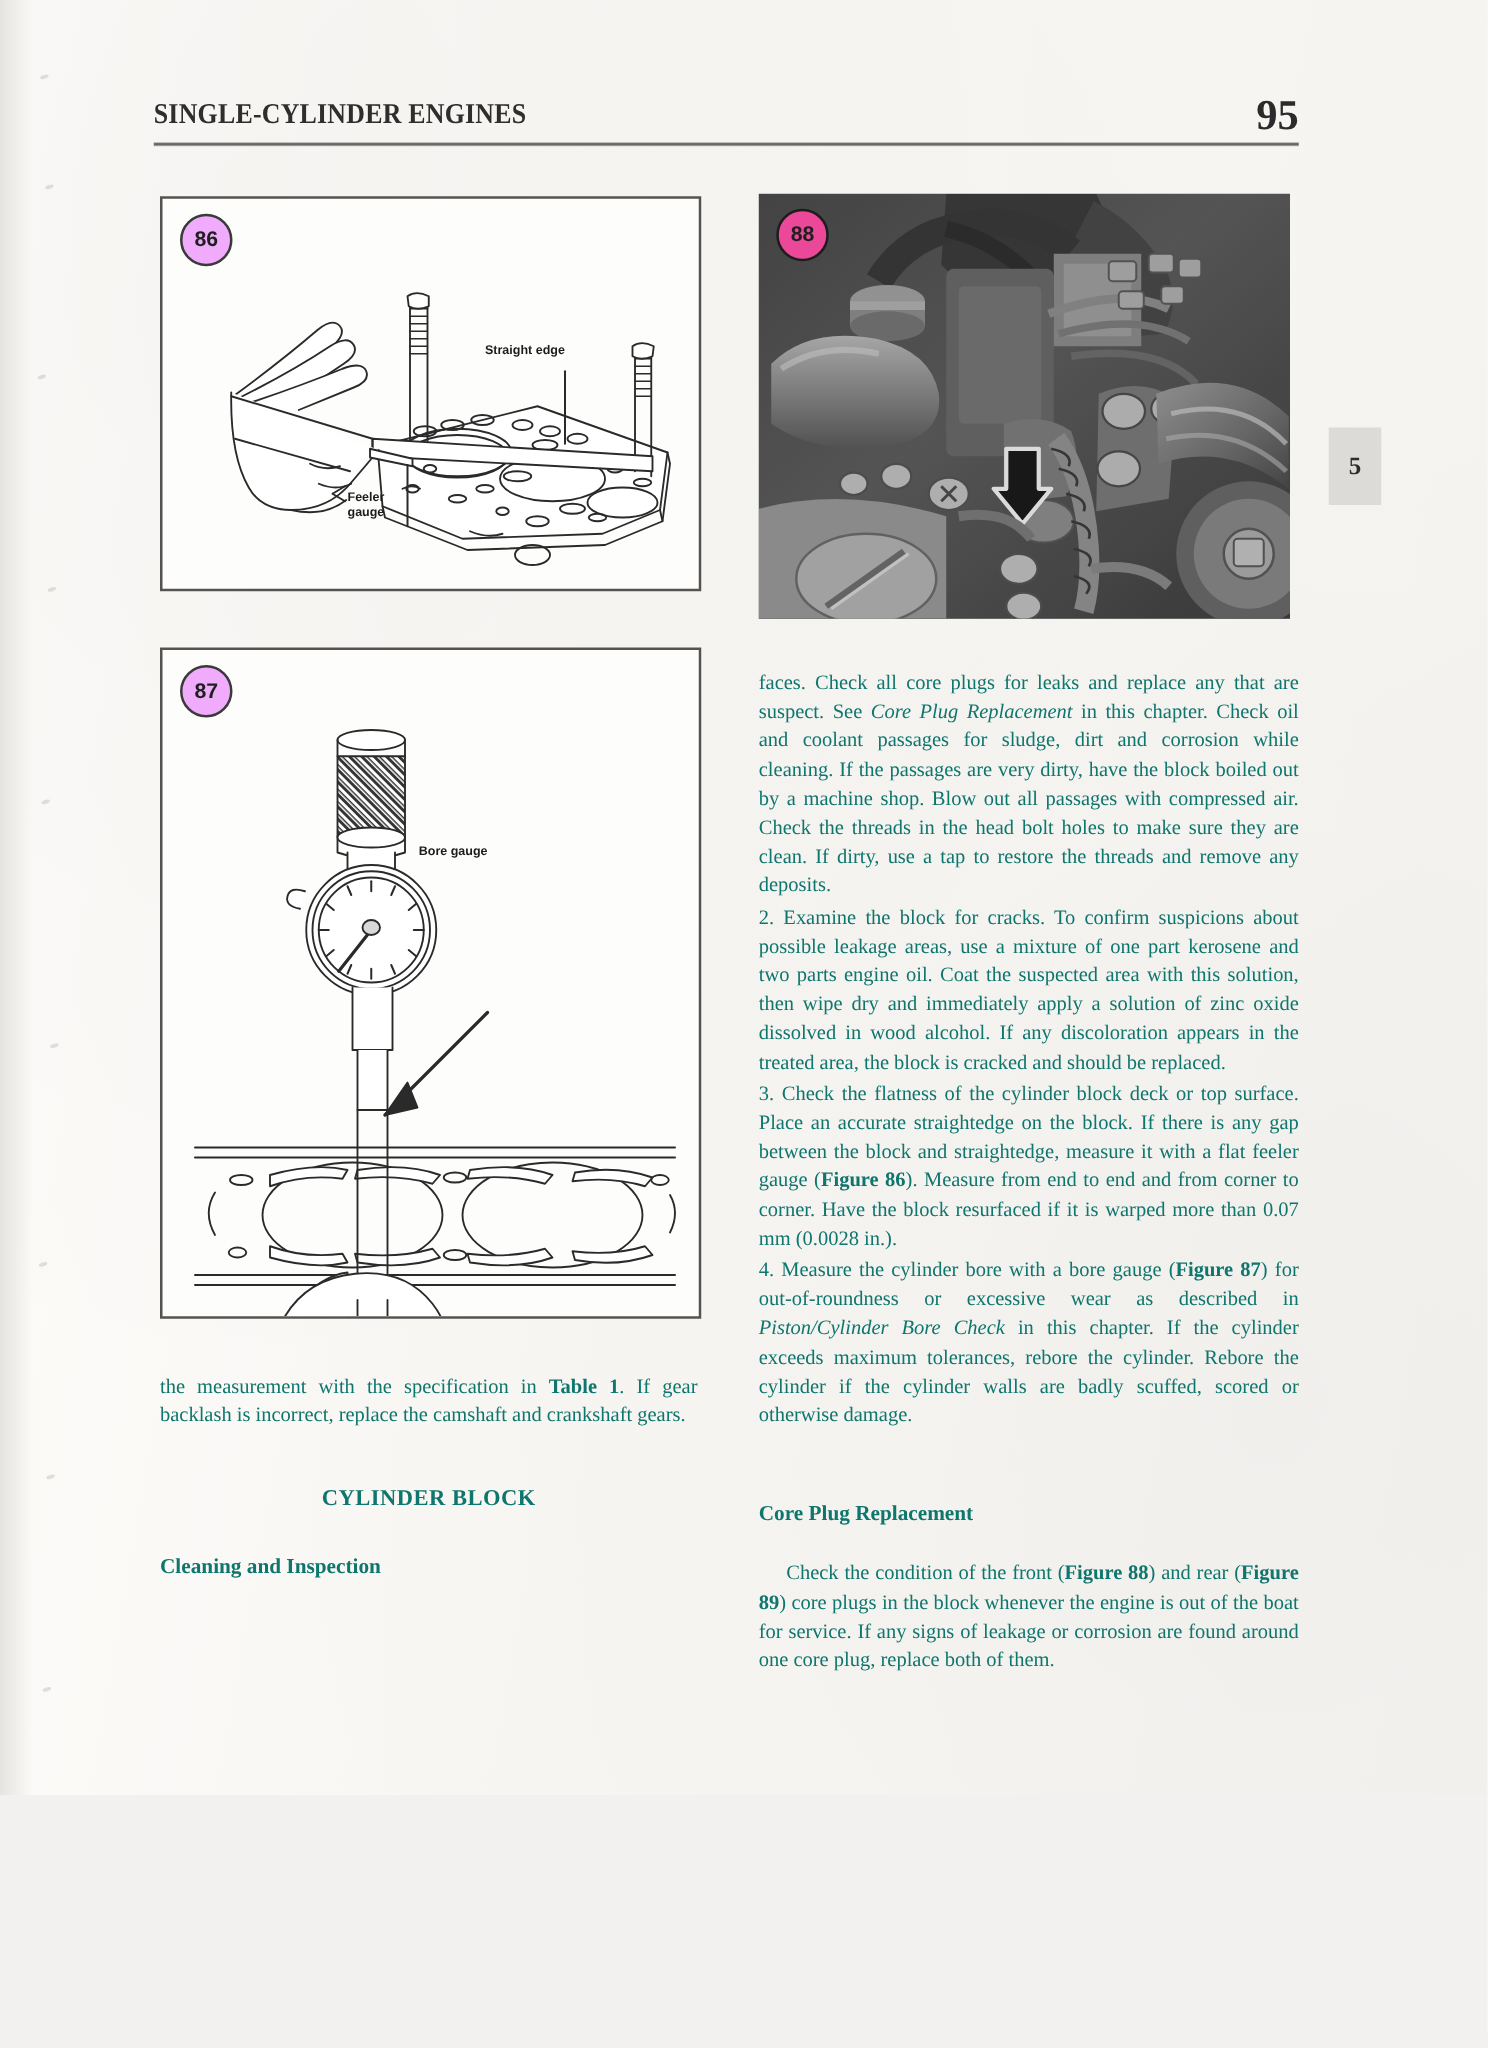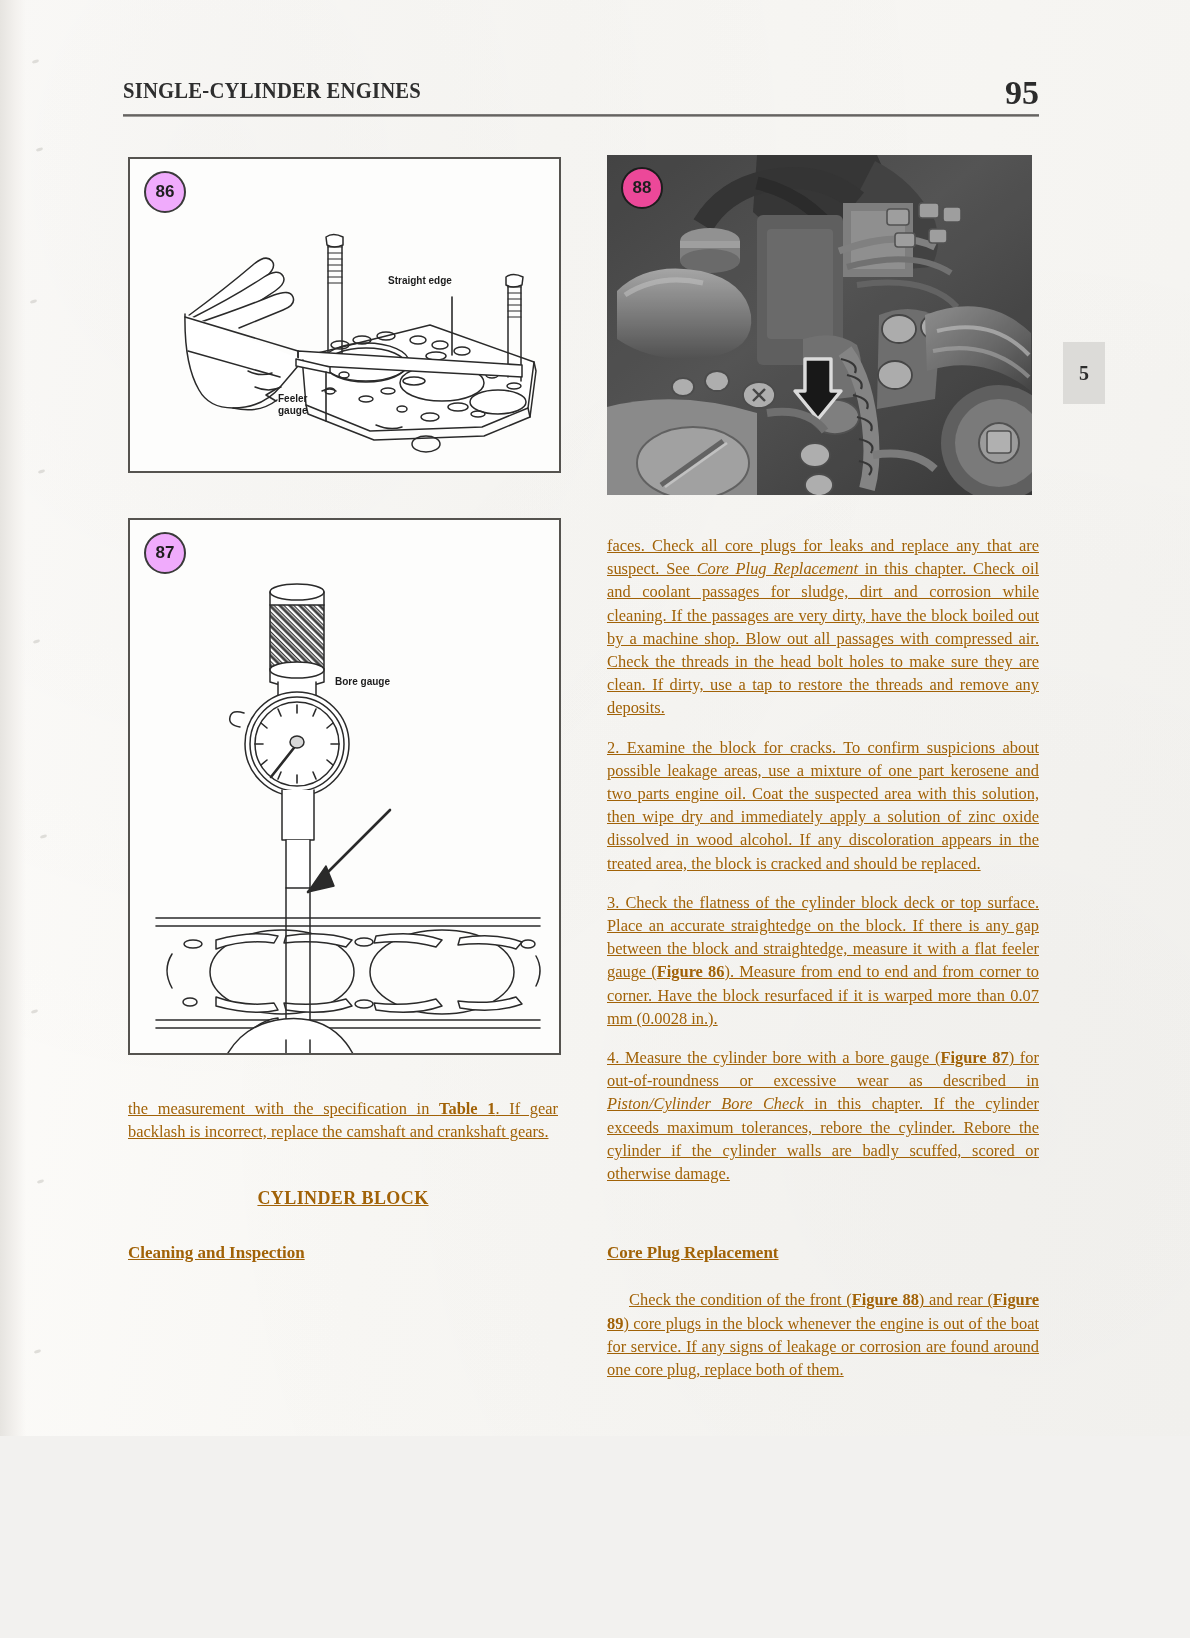--- a/index.html
+++ b/index.html
@@ -150,29 +150,28 @@
     background: #585858;
   }
   .photo-canvas { position:absolute; inset:0; }
 
   
   .col {
     position: absolute;
     font-family: "Liberation Serif", serif;
     font-size: 16.4px;
     line-height: 23.2px;
-    color: #a16207;
+    color: #0f766e;
     text-align: justify;
-    text-decoration: underline;
   }
   #col-left  { left: 128px; top: 1097px; width: 430px; }
   #col-right { left: 607px; top: 534px; width: 432px; }
 
   .col p { margin: 0 0 0 0; text-align: justify; }
-  .col p + p { margin-top: 16px; }
+  .col p + p { margin-top: 2px; }
   .col p.indent { text-indent: 22px; }
   .it { font-style: italic; }
   .bd { font-weight: bold; }
 
   .head-center {
     font-family: "Liberation Serif", serif;
     font-weight: bold;
     font-size: 18px;
     text-align: center;
     letter-spacing: 0.4px;

